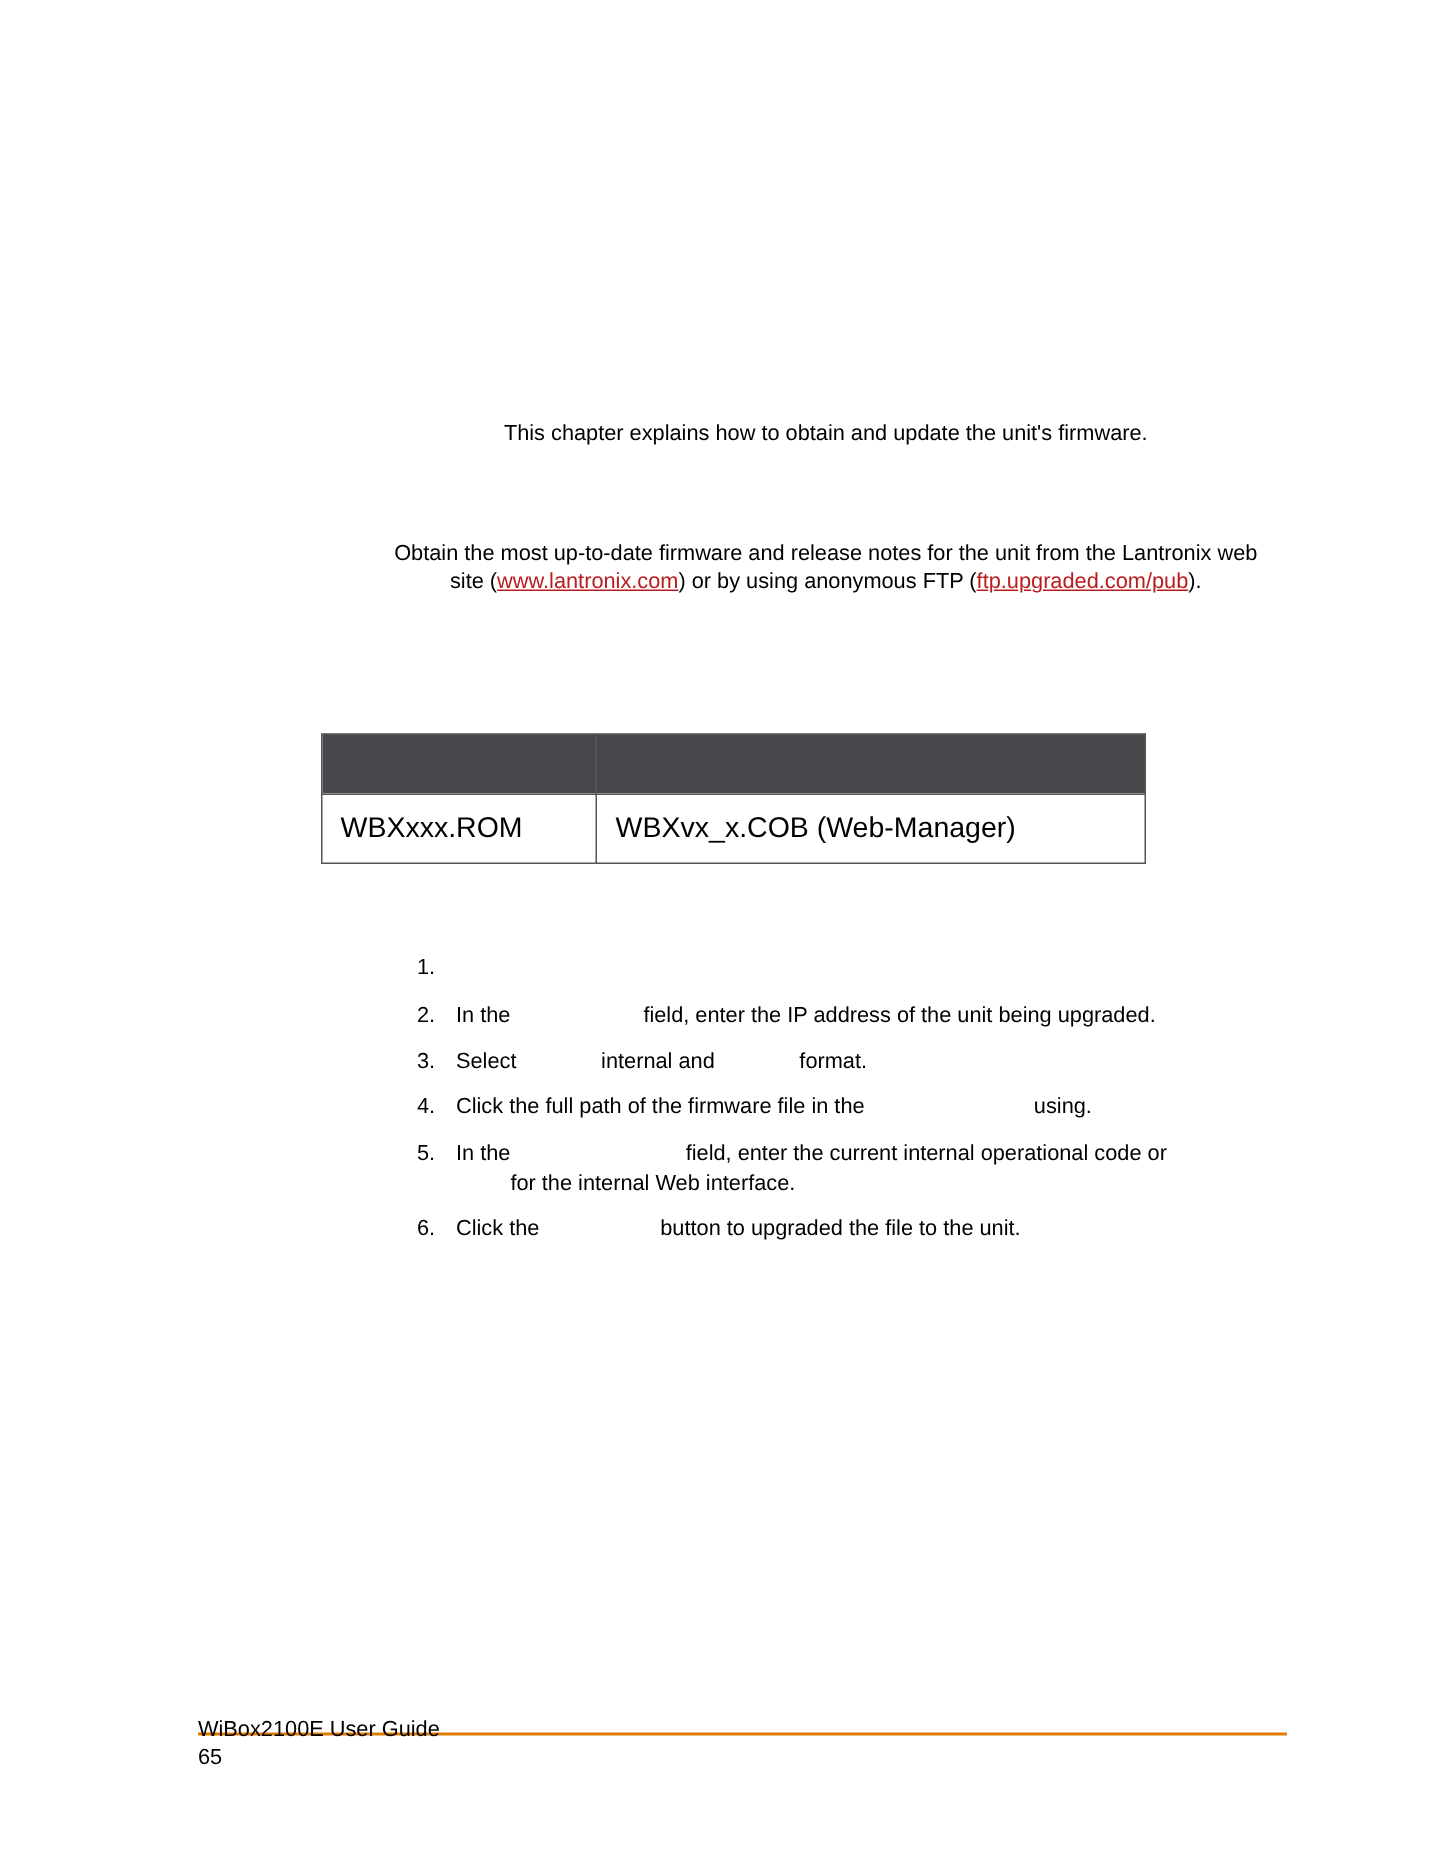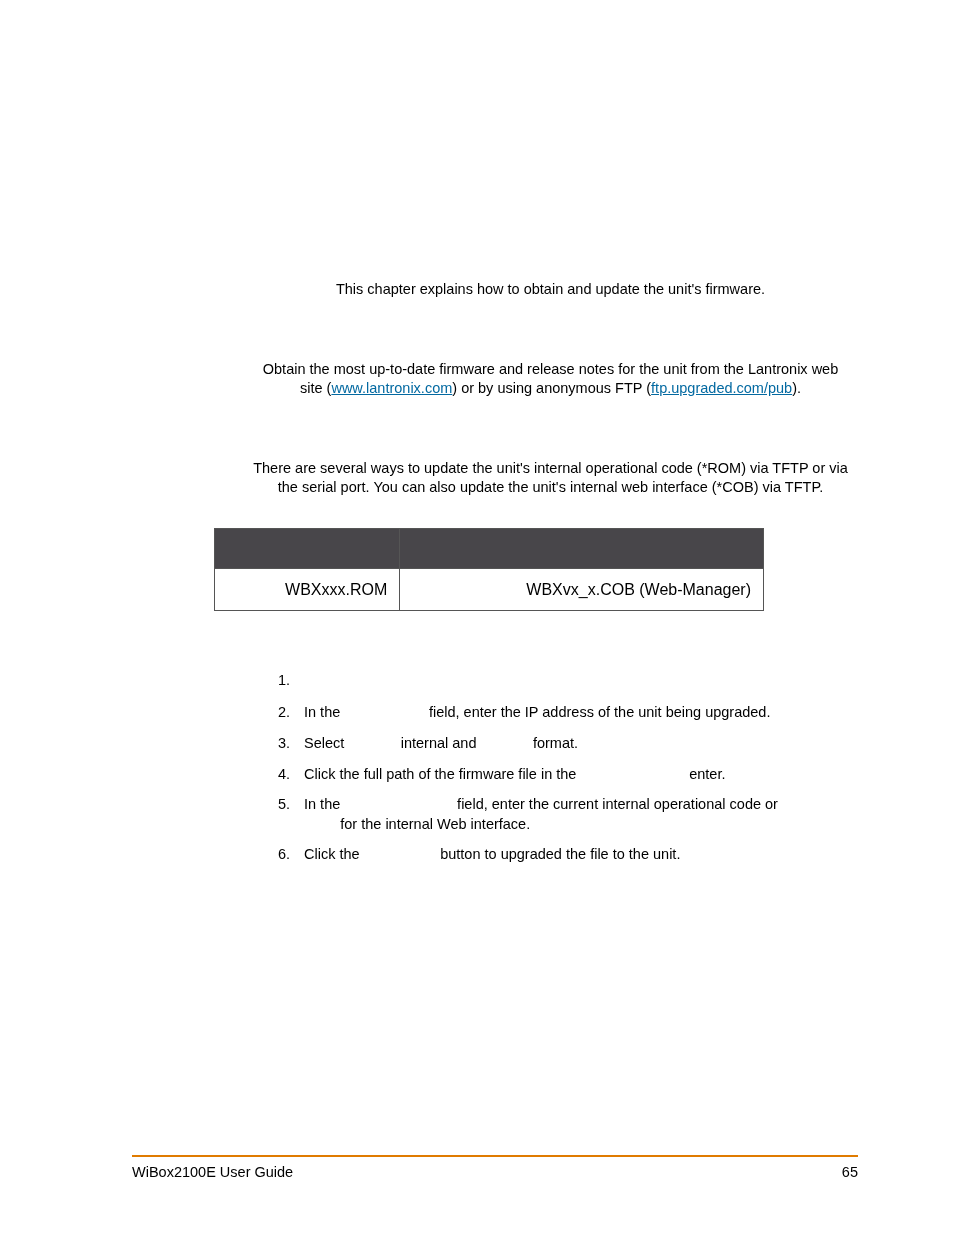--- a/index.html
+++ b/index.html
@@ -14,33 +14,33 @@
     line-height: 1.35;
   }
   .page-content {
     position: absolute;
     top: 280px;
     left: 252px;
     right: 105px;
   }
   .para { margin-bottom: 14px; text-align: center; }
   .section-gap { height: 46px; }
-  .link { color: #0369a1; text-decoration: underline; }
+  .link { color: #b91c1c; text-decoration: underline; }
   table.firmware {
     border-collapse: collapse;
     width: 550px;
     margin-left: -38px;
     margin-top: 30px;
     margin-bottom: 60px;
   }
   table.firmware th, table.firmware td {
     border: 1px solid #555;
     padding: 10px 12px;
-    text-align: right;
-    font-size: 16px;
+    text-align: left;
+    font-size: 19px;
     font-weight: normal;
   }
   table.firmware th {
     background: #48464a;
     color: #fff;
     height: 40px;
   }
   table.firmware td { background: #fff; }
   ol.steps {
     list-style: none;
@@ -64,37 +64,37 @@
     border-top: 2px solid #e07b00;
   }
   .footer {
     position: absolute;
     left: 132px;
     right: 96px;
     bottom: 52px;
     display: flex;
     justify-content: space-between;
     font-size: 14.5px;
+    flex-direction: column;
   }
 </style>
 </head>
 <body>
 
 <div class="page-content">
   <p class="para">This chapter explains how to obtain and update the unit's firmware.</p>
 
   <div class="section-gap"></div>
 
   <p class="para">
     <span>Obtain the most up-to-date firmware and release notes for the unit from the Lantronix web site (</span><a href="#" class="link">www.lantronix.com</a><span>) or by using anonymous FTP (</span><a href="#" class="link">ftp.upgraded.com/pub</a><span>).</span>
   </p>
 
   <div class="section-gap"></div>
 
-  <p class="para">There are several ways to update the unit's internal operational code (*ROM) via TFTP or via the serial port. You can also update the unit's internal web interface (*COB) via TFTP.</p>
 
   <table class="firmware">
     <tbody>
         <tr>
       <th></th>
       <th></th>
     </tr>
     <tr>
       <td>WBXxxx.ROM</td>
       <td>WBXvx_x.COB (Web-Manager)</td>
@@ -110,21 +110,21 @@
     <li>
       <span class="num">2.</span>
       <span>In the </span>&nbsp;&nbsp;&nbsp;&nbsp;&nbsp;&nbsp;&nbsp;&nbsp;&nbsp;&nbsp;&nbsp;&nbsp;&nbsp;&nbsp;&nbsp;&nbsp;&nbsp;&nbsp;&nbsp;&nbsp;<span> field, enter the IP address of the unit being upgraded.</span>
     </li>
     <li>
       <span class="num">3.</span>
       <span>Select </span>&nbsp;&nbsp;&nbsp;&nbsp;&nbsp;&nbsp;&nbsp;&nbsp;&nbsp;&nbsp;&nbsp;&nbsp;<span> internal and </span>&nbsp;&nbsp;&nbsp;&nbsp;&nbsp;&nbsp;&nbsp;&nbsp;&nbsp;&nbsp;&nbsp;&nbsp;<span> format.</span>
     </li>
     <li>
       <span class="num">4.</span>
-      <span>Click the full path of the firmware file in the </span>&nbsp;&nbsp;&nbsp;&nbsp;&nbsp;&nbsp;&nbsp;&nbsp;&nbsp;&nbsp;&nbsp;&nbsp;&nbsp;&nbsp;&nbsp;&nbsp;&nbsp;&nbsp;&nbsp;&nbsp;&nbsp;&nbsp;&nbsp;&nbsp;&nbsp;&nbsp;<span> enter.</span>
+      <span>Click the full path of the firmware file in the </span>&nbsp;&nbsp;&nbsp;&nbsp;&nbsp;&nbsp;&nbsp;&nbsp;&nbsp;&nbsp;&nbsp;&nbsp;&nbsp;&nbsp;&nbsp;&nbsp;&nbsp;&nbsp;&nbsp;&nbsp;&nbsp;&nbsp;&nbsp;&nbsp;&nbsp;&nbsp;<span> using.</span>
     </li>
     <li>
       <span class="num">5.</span>
       <span>In the </span>&nbsp;&nbsp;&nbsp;&nbsp;&nbsp;&nbsp;&nbsp;&nbsp;&nbsp;&nbsp;&nbsp;&nbsp;&nbsp;&nbsp;&nbsp;&nbsp;&nbsp;&nbsp;&nbsp;&nbsp;&nbsp;&nbsp;&nbsp;&nbsp;&nbsp;&nbsp;&nbsp;<span> field, enter the current internal operational code or </span><br>&nbsp;&nbsp;&nbsp;&nbsp;&nbsp;&nbsp;&nbsp;&nbsp;<span> for the internal Web interface.</span>
     </li>
     <li>
       <span class="num">6.</span>
       <span>Click the </span>&nbsp;&nbsp;&nbsp;&nbsp;&nbsp;&nbsp;&nbsp;&nbsp;&nbsp;&nbsp;&nbsp;&nbsp;&nbsp;&nbsp;&nbsp;&nbsp;&nbsp;&nbsp;<span> button to upgraded the file to the unit.</span>
     </li>
   </ol>

